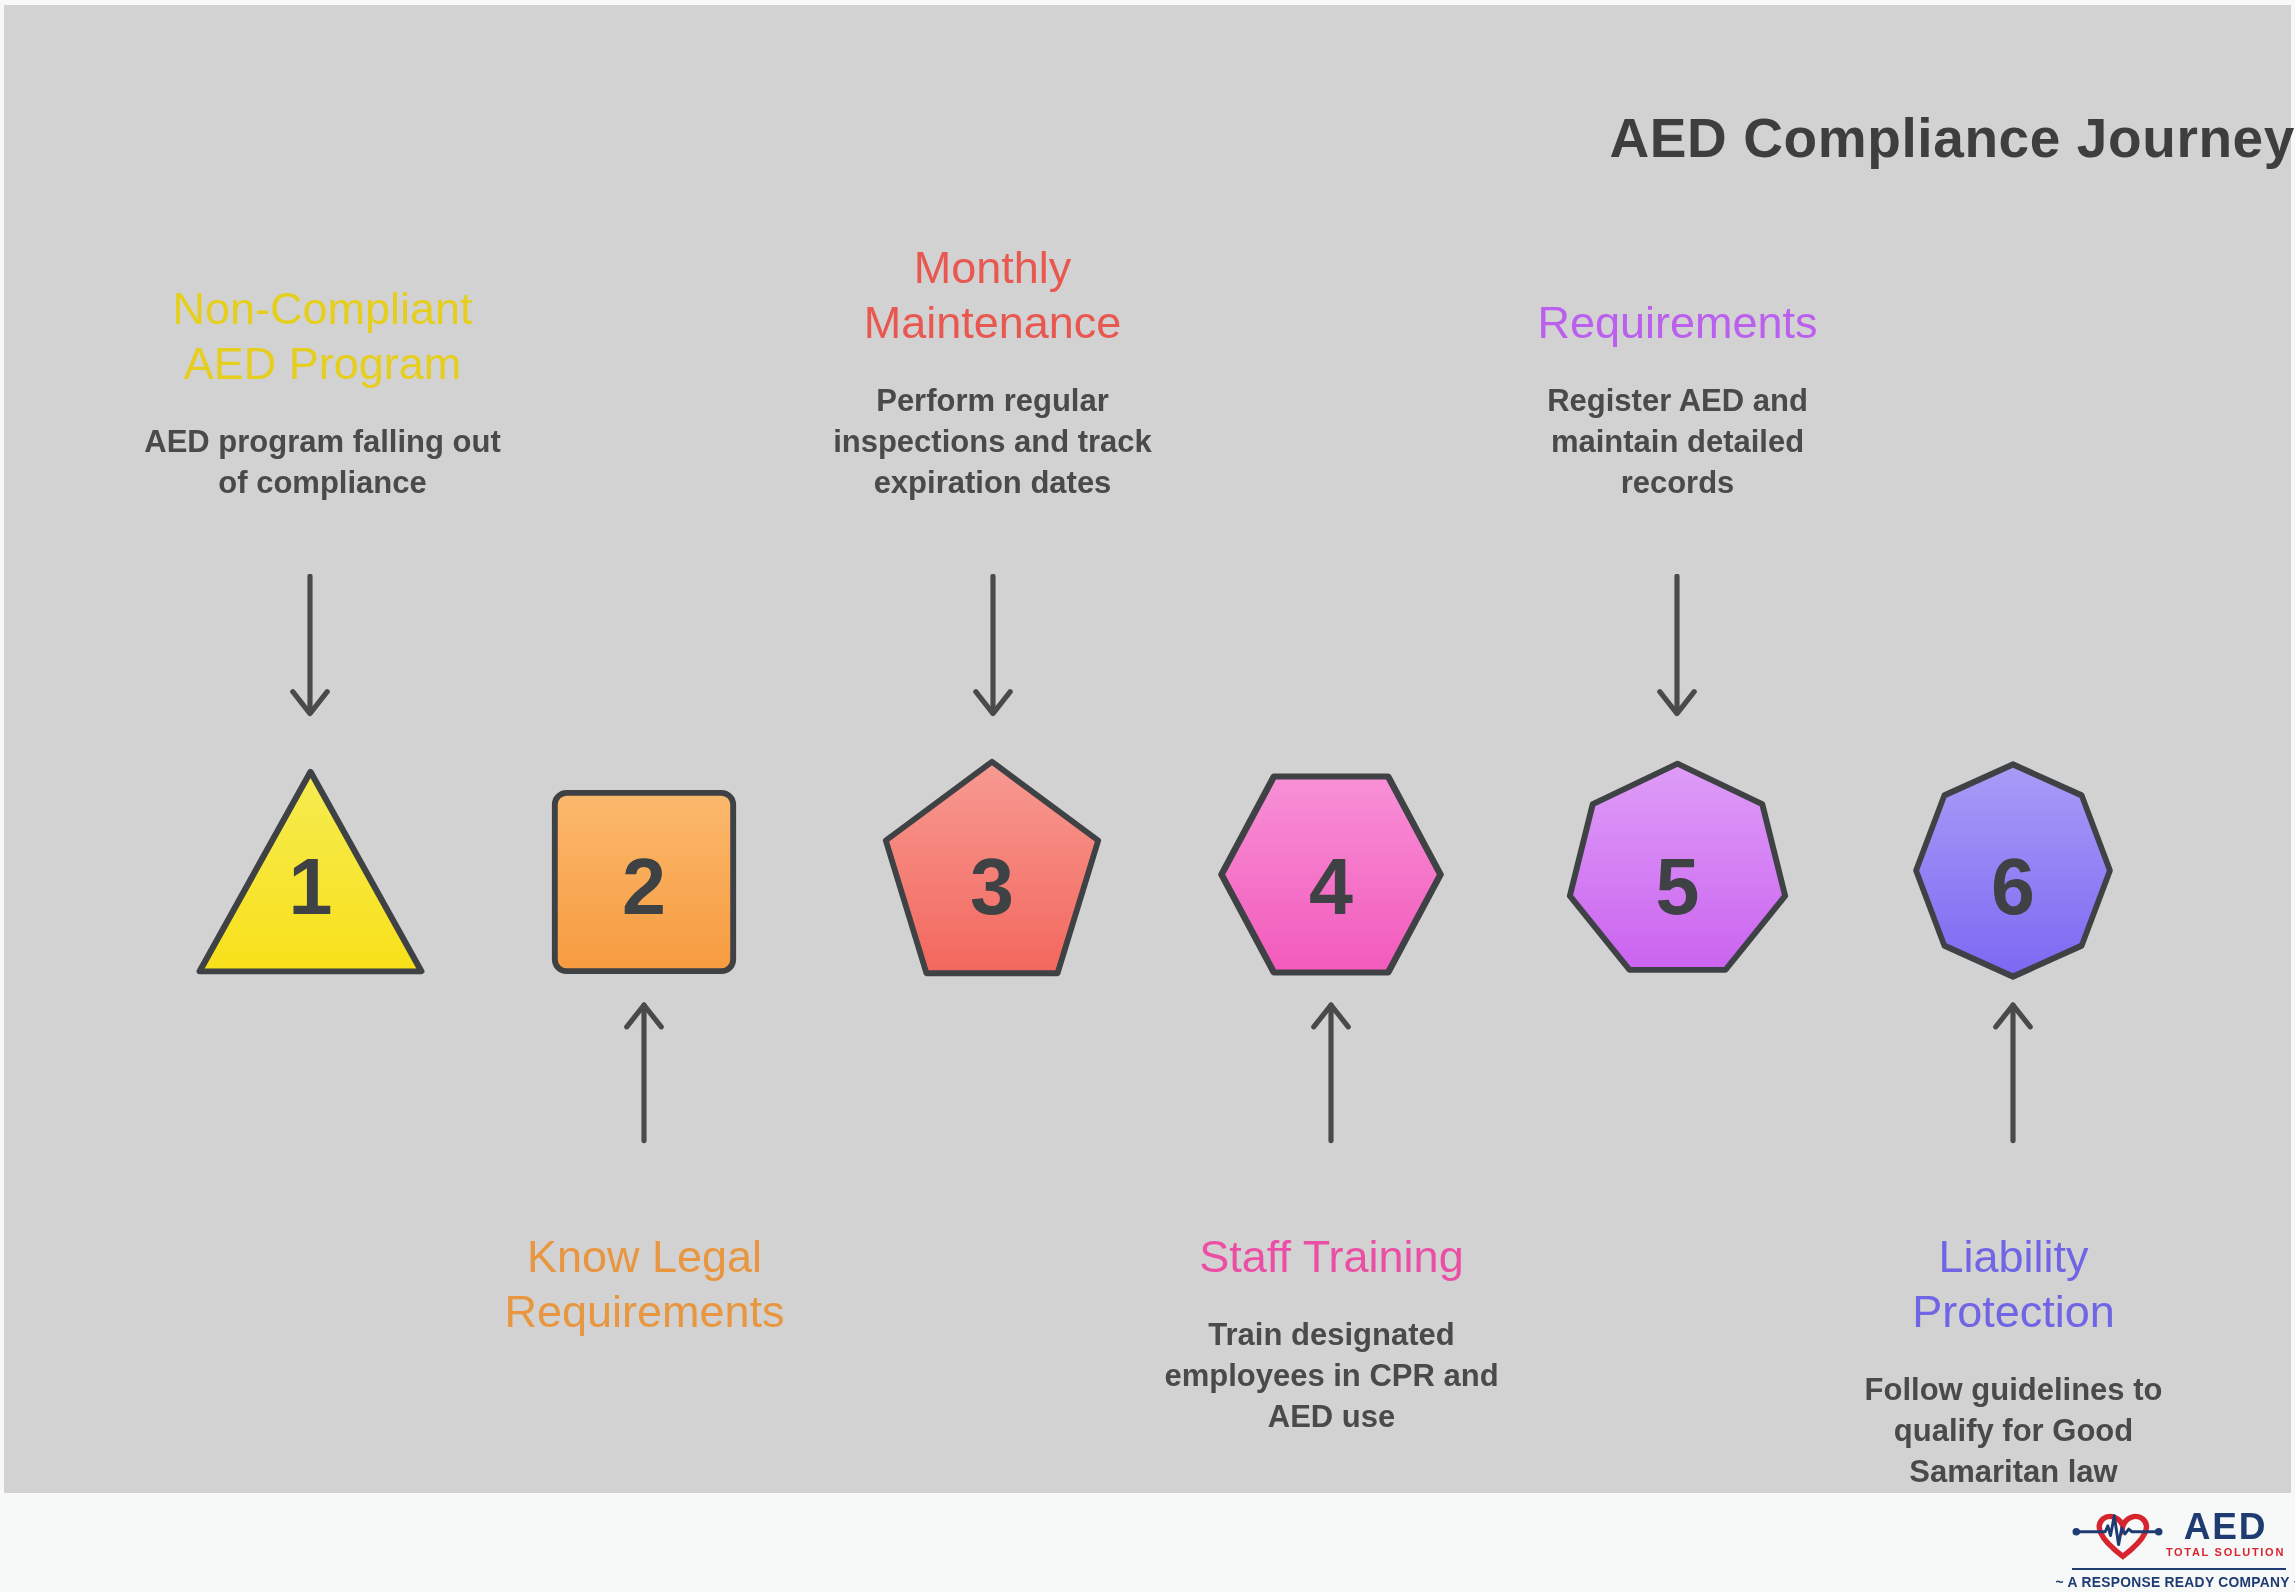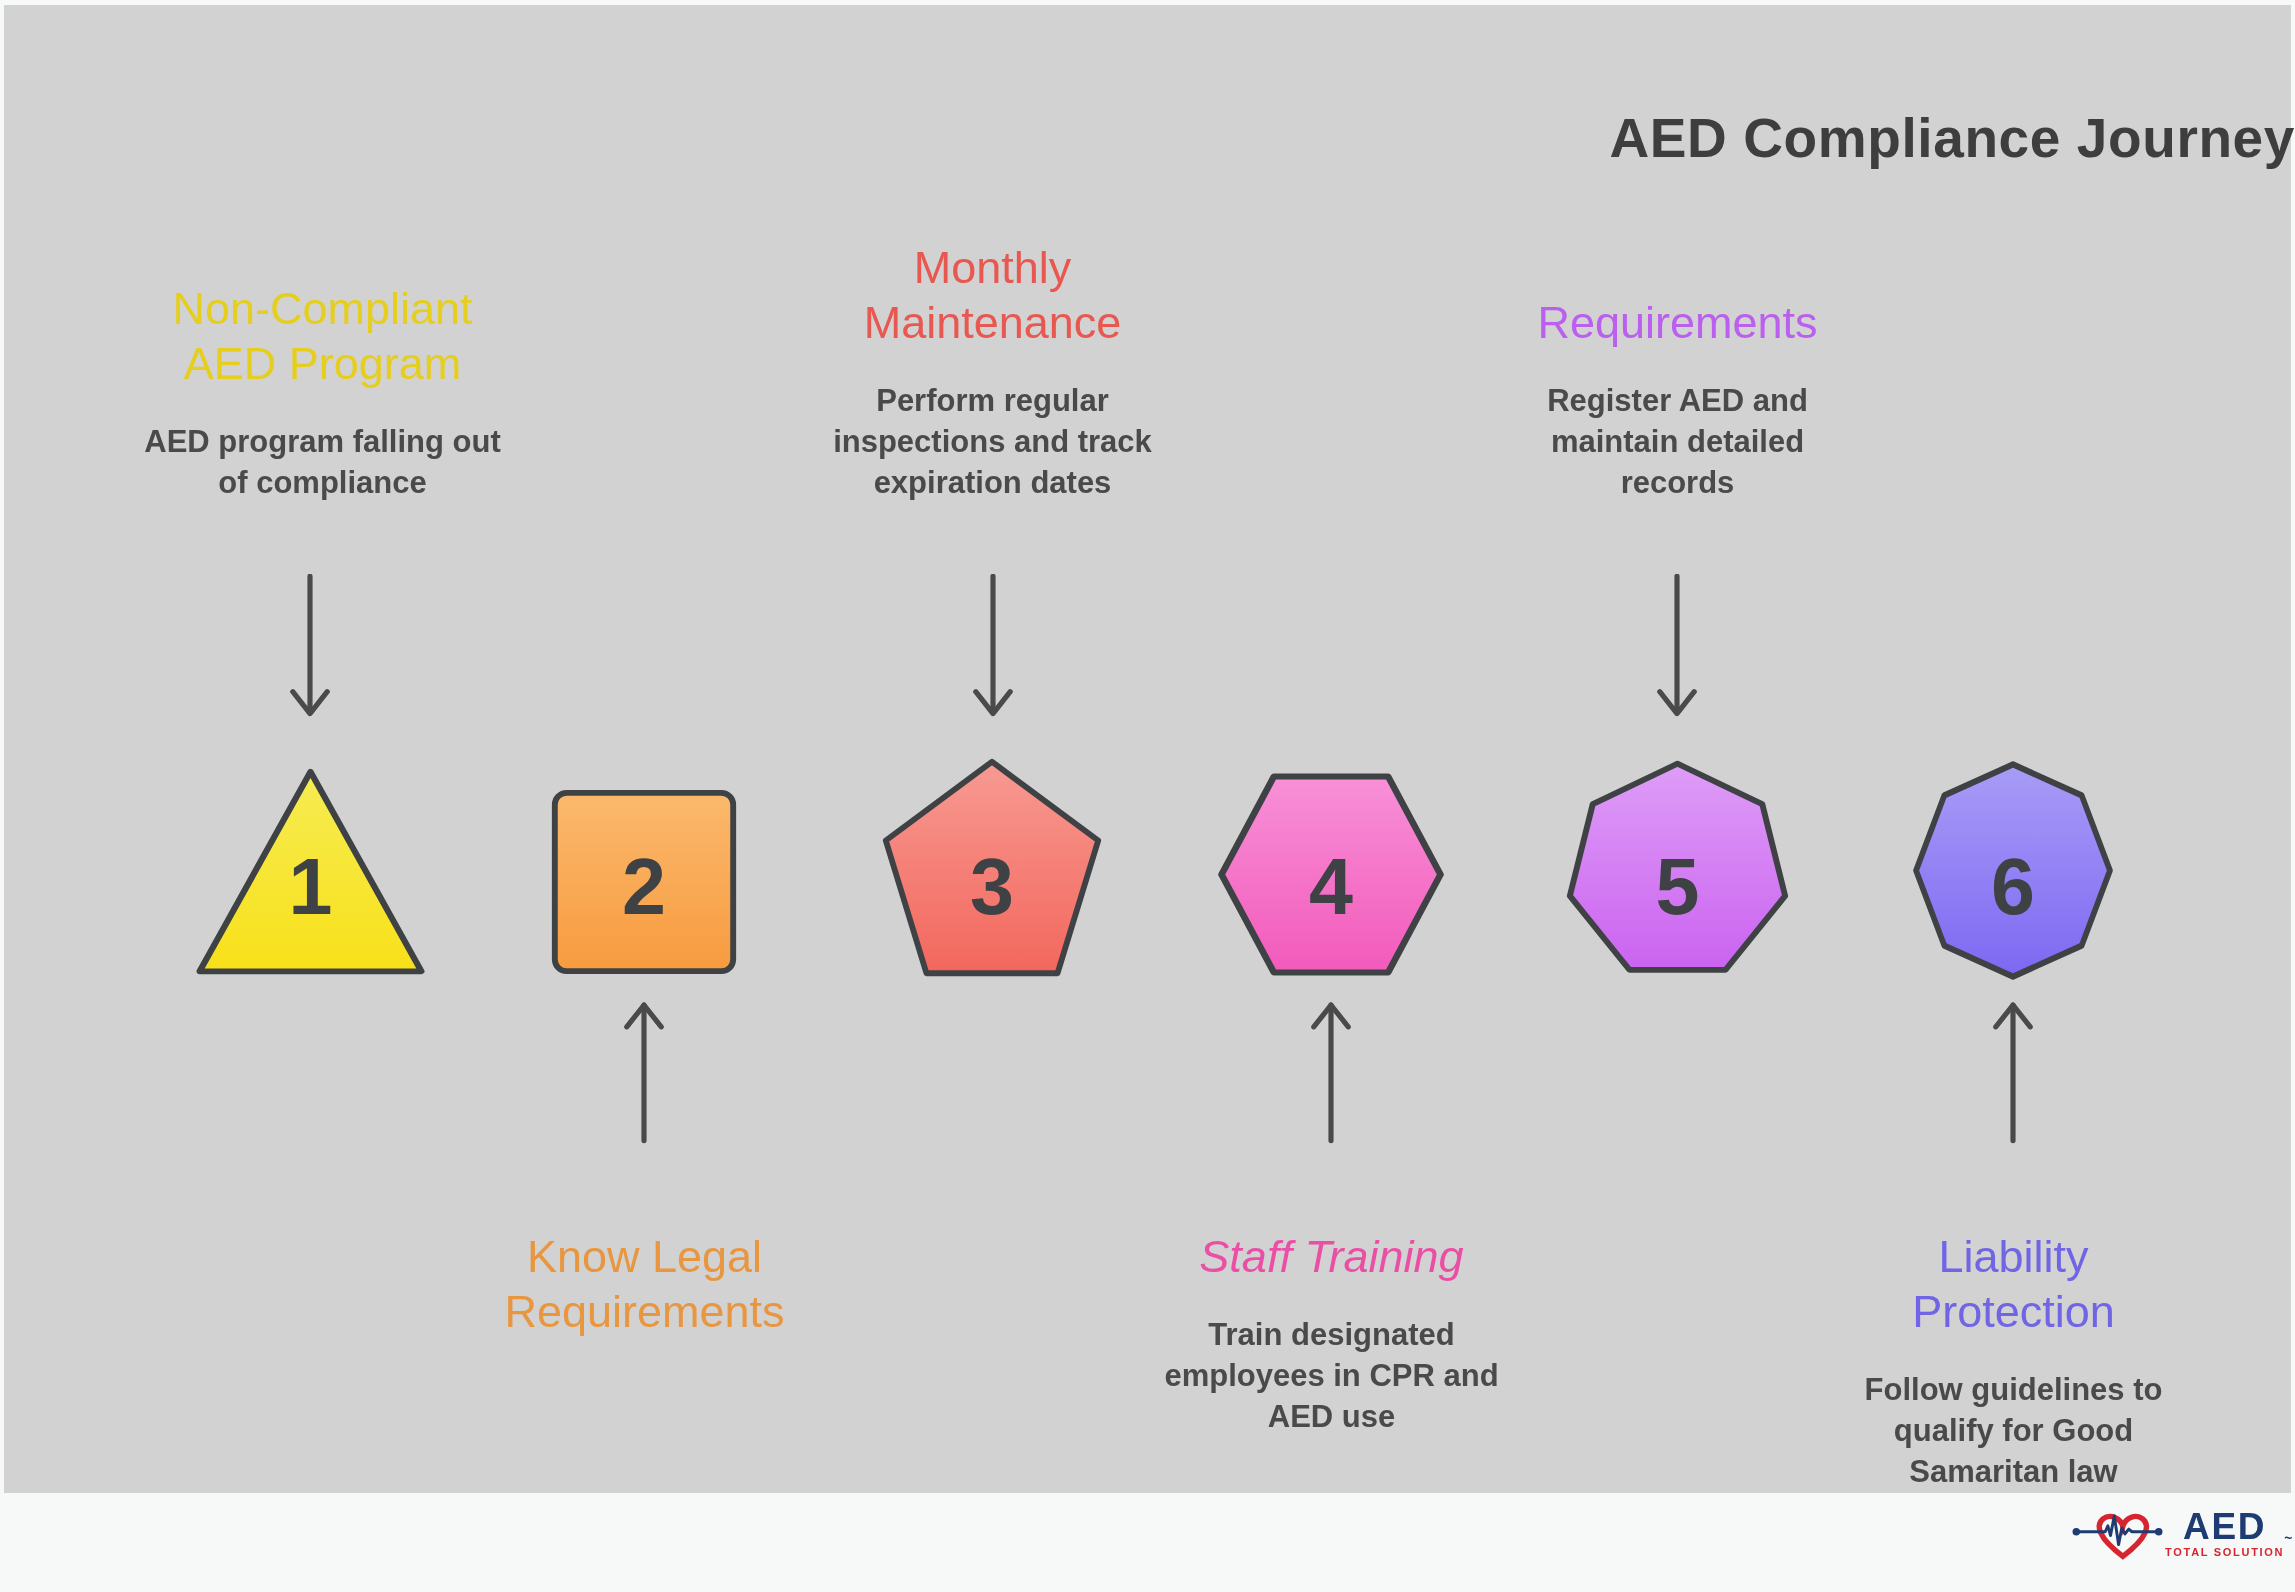--- a/index.html
+++ b/index.html
@@ -27,21 +27,21 @@
     margin-bottom:30px;font-weight:400;
   }
   .step-desc{
     font-size:31px;line-height:41px;text-align:center;white-space:pre-line;
     color:var(--desc-color,#4A4A4A);
     font-weight:bold;
   }
   .c0 .step-title{color:var(--s0-title);}
   .c1 .step-title{color:var(--s1-title);}
   .c2 .step-title{color:var(--s2-title);}
-  .c3 .step-title{color:var(--s3-title);font-style:italic;}
+  .c3 .step-title{color:var(--s3-title);}
   .c4 .step-title{color:var(--s4-title);}
   .c5 .step-title{color:var(--s5-title);}
   .arrow{position:absolute;width:46px;height:147px;}
   .arrow line,.arrow polyline{
     stroke:var(--arrow-color,#4A4A4A);stroke-width:9;fill:none;
     stroke-linecap:round;stroke-linejoin:round;
   }
   .shape-svg{position:absolute;display:block;}
   .shape-svg polygon,.shape-svg rect{
     stroke:var(--shape-outline,#3F4245);
@@ -49,21 +49,21 @@
   }
   .shape-number{
     position:absolute;top:838px;height:97px;line-height:97px;
     text-align:center;font-size:79px;font-weight:bold;
     color:var(--number-color,#3F4245);
   }
   .defs-holder{position:absolute;width:0;height:0;}
   
   .logo{
     position:absolute;right:9.2px;top:1509px;width:214px;
-    display:flex;flex-direction:row;align-items:center;
+    display:flex;flex-direction:column;align-items:center;
   }
   .logo-top{display:flex;align-items:flex-start;width:100%;}
   .logo-words{display:flex;flex-direction:column;align-items:center;margin-left:2.3px;flex:1;}
   .logo-brand{font-size:37px;line-height:36px;font-weight:bold;color:var(--logo-navy,#1E3C71);letter-spacing:1.7px;}
   .logo-sub{font-size:11px;font-weight:bold;color:var(--logo-red,#D6252E);letter-spacing:1.7px;margin-top:1.1px;white-space:nowrap;}
   .logo-rule{height:2.3px;background:var(--logo-navy,#1E3C71);width:100%;margin-top:5.7px;}
   .logo-tagline{font-size:13.8px;font-weight:bold;color:var(--logo-navy,#1E3C71);margin-top:5.2px;text-align:center;white-space:nowrap;letter-spacing:0.3px;}
 </style>
 </head>
 <body>

